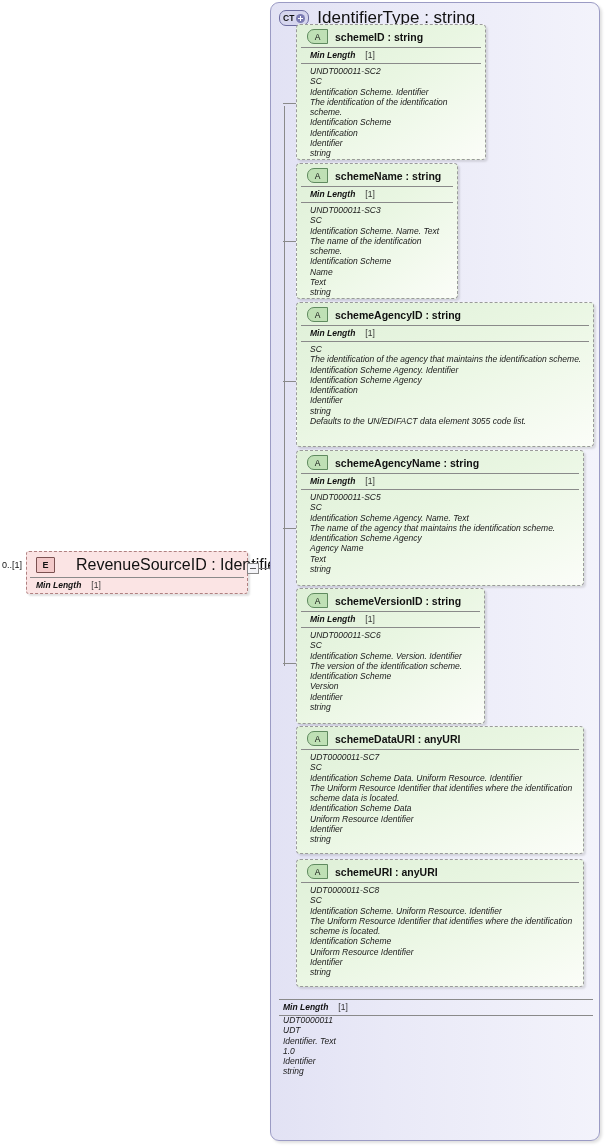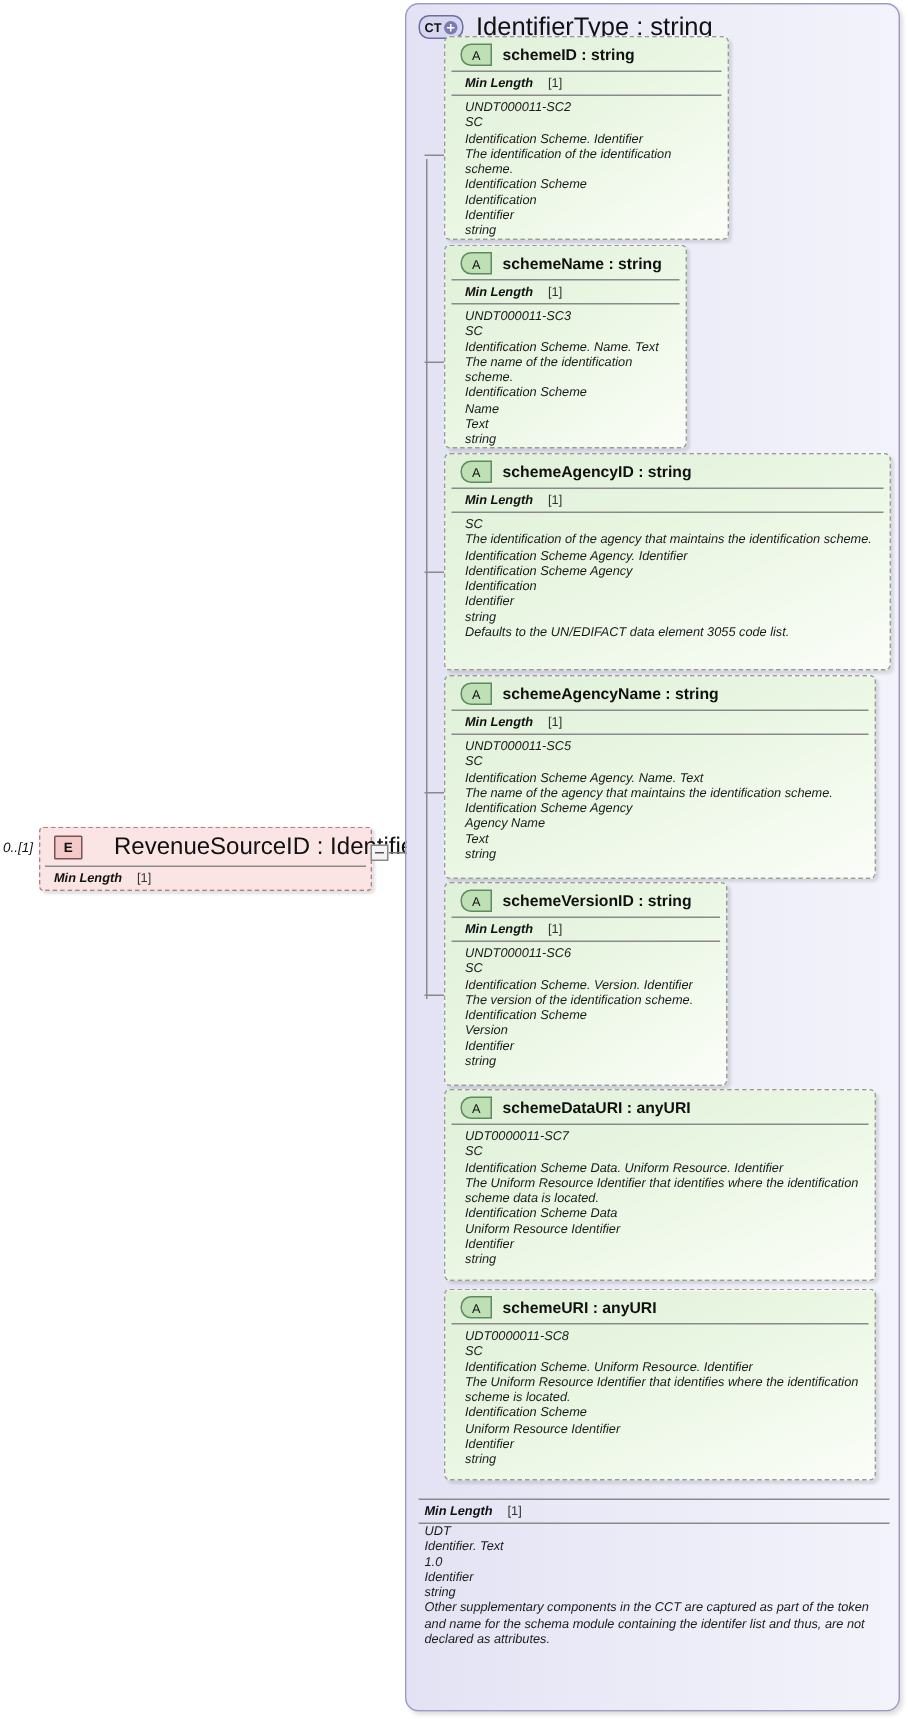--- a/index.html
+++ b/index.html
@@ -69,21 +69,20 @@
     font-size: 8.5px;
   }
   .facet-name { font-style: italic; font-weight: bold; color: #111; }
   .facet-val  { color: #333; margin-left: 10px; font-style: normal; }
 
   .cardinality {
     position: absolute;
     left: 2px;
     top: 560px;
     font-size: 9px;
-    font-style: italic;
     color: #111;
     white-space: nowrap;
   }
 
   
   .conn-line {
     position: absolute;
     background: #777;
   }
   .expand-box {
@@ -266,26 +265,26 @@
       <span id="ct-title">IdentifierType : string</span>
     </div>
 
     <div class="rail" style="left:13px; top:103px; width:1px; height:560px;"></div>
 
     <div id="ct-facets">
       <span class="facet-name">Min Length</span><span class="facet-val">[1]</span>
     </div>
 
     <div id="ct-docs">
+      <div class="doc-line">UDT0000011</div>
       <div class="doc-line">UDT</div>
       <div class="doc-line">Identifier. Text</div>
       <div class="doc-line">1.0</div>
       <div class="doc-line">Identifier</div>
       <div class="doc-line">string</div>
-      <div class="doc-line">Other supplementary components in the CCT are captured as part of the token and name for the schema module containing the identifer list and thus, are not declared as attributes.</div>
     </div>
   </div>
 
   <div class="attr-box" style="left:296px; top:24px; width:190px; height:136px; z-index:5;">
     <div class="attr-head">
       <span class="badge-a">A</span>
       <span class="attr-title">schemeID : string</span>
     </div>
     <div class="attr-facets">
       <span class="facet-name">Min Length</span><span class="facet-val">[1]</span>

